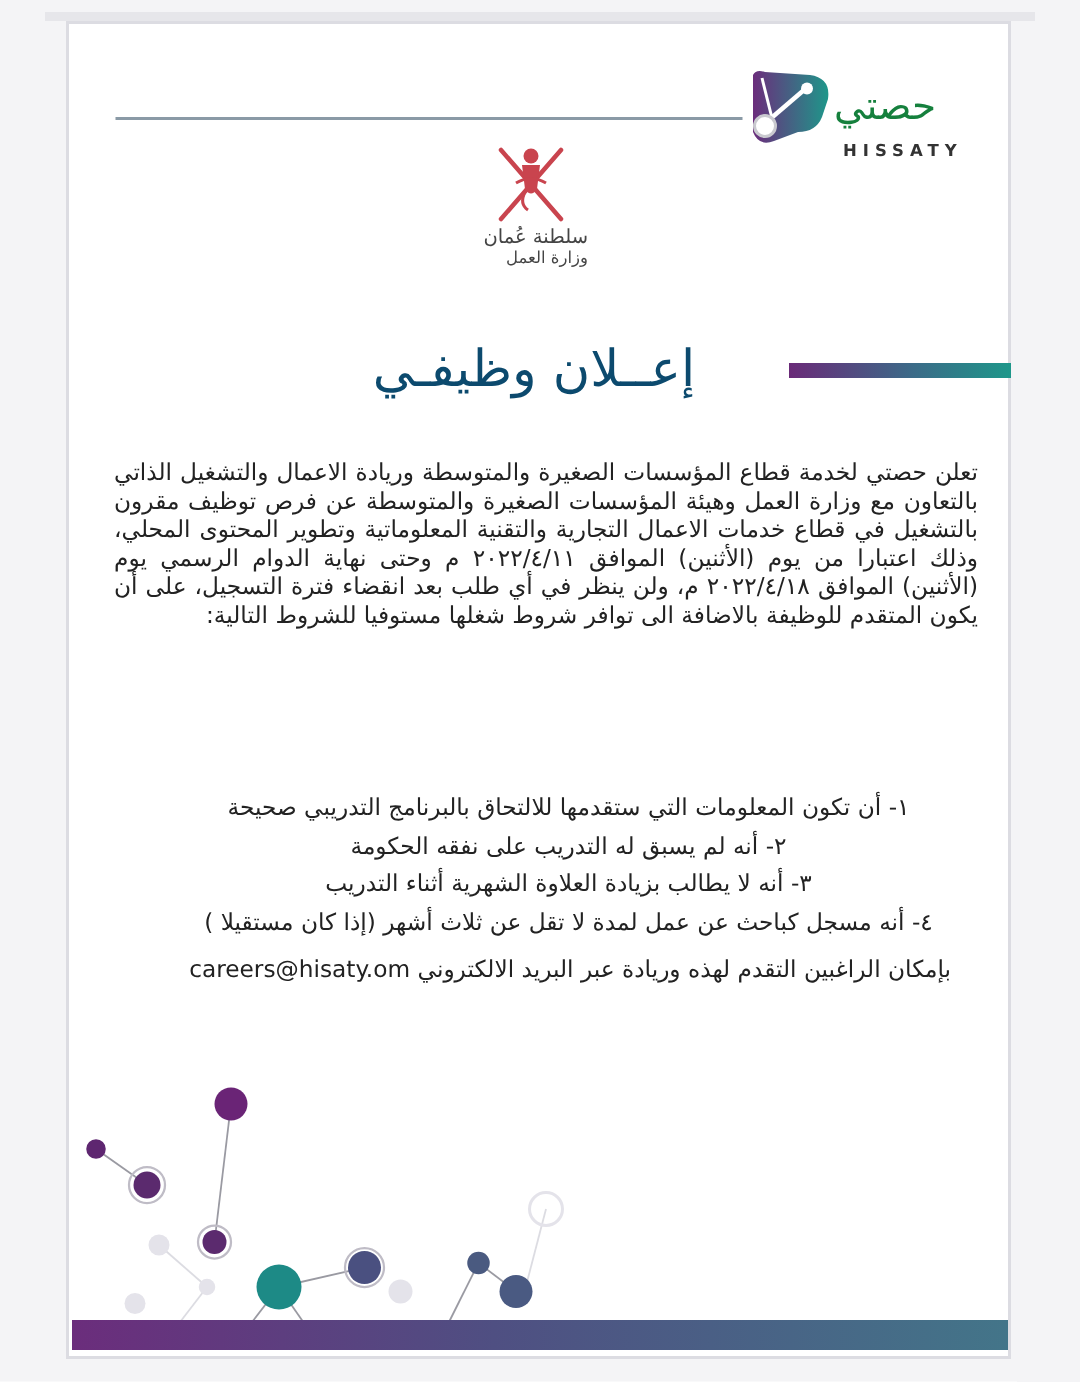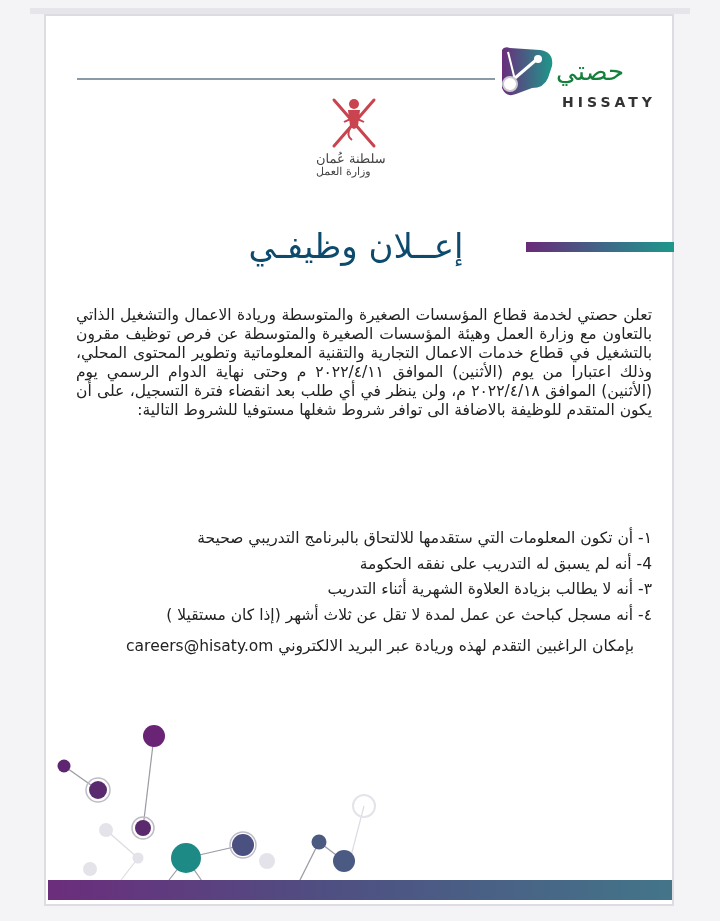--- a/index.html
+++ b/index.html
@@ -9,34 +9,34 @@
   }
   .page {
     position:absolute; left:44px; top:14px; width:630px; height:892px;
     background:#ffffff; border:2px solid #dcdce2; box-sizing:border-box;
   }
   .top-shadow { position:absolute; left:30px; top:8px; width:660px; height:6px; background:#e6e6ea; }
   .header-line { position:absolute; left:31px; top:62px; width:418px; height:2px; background:#8a9aa6; }
   .logo { position:absolute; left:450px; top:28px; width:160px; height:70px; }
   .logo-mark { position:absolute; left:0; top:0; width:60px; height:56px; }
   .logo-ar { position:absolute; left:60px; top:12px; font-size:26px; color:#15803d; direction:rtl; font-family:"DejaVu Sans", sans-serif; }
-  .logo-en { position:absolute; left:66px; top:50px; font-size:14px; letter-spacing:4px; color:#333; font-weight:bold; font-family:"DejaVu Sans", sans-serif; }
-  .emblem { position:absolute; left:270px; top:76px; width:76px; height:110px; text-align:left; }
+  .logo-en { position:absolute; left:66px; top:50px; font-size:11px; letter-spacing:4px; color:#333; font-weight:bold; font-family:"DejaVu Sans", sans-serif; }
+  .emblem { position:absolute; left:270px; top:76px; width:76px; height:110px; text-align:right; }
   .emblem svg { display:block; margin:0 auto; }
   .emblem .l1, .emblem .l2 { font-family:"DejaVu Serif", serif; color:#444; direction:rtl; line-height:1.1; }
   .emblem .l1 { font-size:13px; }
   .emblem .l2 { font-size:11px; }
   .title { position:absolute; left:180px; top:210px; width:260px; text-align:center; direction:rtl;
     font-size:34px; color:#0c4a6e; font-family:"DejaVu Sans", sans-serif; }
   .title-bar { position:absolute; left:480px; top:226px; width:148px; height:10px;
     background:linear-gradient(90deg,#6a2a78,#3c6a88 55%,#1e978a); }
   .body-text { position:absolute; left:30px; top:290px; width:576px; direction:rtl; text-align:justify;
     font-size:15.5px; line-height:19px; color:#222; font-family:"DejaVu Sans", sans-serif; }
   .conditions { position:absolute; left:60px; top:510px; width:546px; direction:rtl; margin:0; padding:0; list-style:none;
-    font-size:15.5px; line-height:25.5px; color:#222; font-family:"DejaVu Sans", sans-serif; }
+    font-size:15.5px; line-height:25.5px; color:#222; font-family:"DejaVu Sans", sans-serif;text-align:center; }
   .apply { position:absolute; left:60px; top:618px; width:546px; direction:rtl;
     font-size:15.5px; line-height:25.5px; color:#222; font-family:"DejaVu Sans", sans-serif; padding-right:18px; box-sizing:border-box; }
   .apply .email { direction:ltr; unicode-bidi:embed; }
   .molecules { position:absolute; left:0; top:690px; width:330px; height:180px; }
   .footer-bar { position:absolute; left:2px; top:864px; width:624px; height:20px;
     background:linear-gradient(90deg,#6b2d7c,#4f4f82 45%,#437589); }
 </style>
 </head>
 <body>
 
@@ -77,21 +77,21 @@
     <div class="l2">وزارة العمل</div>
   </div>
 
   <div class="title">إعــلان وظيفـي</div>
   <div class="title-bar"></div>
 
   <div class="body-text">تعلن حصتي لخدمة قطاع المؤسسات الصغيرة والمتوسطة وريادة الاعمال والتشغيل الذاتي بالتعاون مع وزارة العمل وهيئة المؤسسات الصغيرة والمتوسطة عن فرص توظيف مقرون بالتشغيل في قطاع خدمات الاعمال التجارية والتقنية المعلوماتية وتطوير المحتوى المحلي، وذلك اعتبارا من يوم (الأثنين) الموافق ٢٠٢٢/٤/١١ م وحتى نهاية الدوام الرسمي يوم (الأثنين) الموافق ٢٠٢٢/٤/١٨ م، ولن ينظر في أي طلب بعد انقضاء فترة التسجيل، على أن يكون المتقدم للوظيفة بالاضافة الى توافر شروط شغلها مستوفيا للشروط التالية:</div>
 
   <ul class="conditions">
     <li>١- أن تكون المعلومات التي ستقدمها للالتحاق بالبرنامج التدريبي صحيحة</li>
-    <li>4- أنه لم يسبق له التدريب على نفقه الحكومة</li>
+    <li>٢- أنه لم يسبق له التدريب على نفقه الحكومة</li>
     <li>٣- أنه لا يطالب بزيادة العلاوة الشهرية أثناء التدريب</li>
     <li>٤- أنه مسجل كباحث عن عمل لمدة لا تقل عن ثلاث أشهر (إذا كان مستقيلا )</li>
   </ul>
 
   <div class="apply">
     <span>بإمكان الراغبين التقدم لهذه وريادة عبر البريد الالكتروني</span>
     <span class="email">careers@hisaty.om</span>
   </div>
 
   <svg class="molecules" viewBox="0 0 330 180" width="330" height="180">

